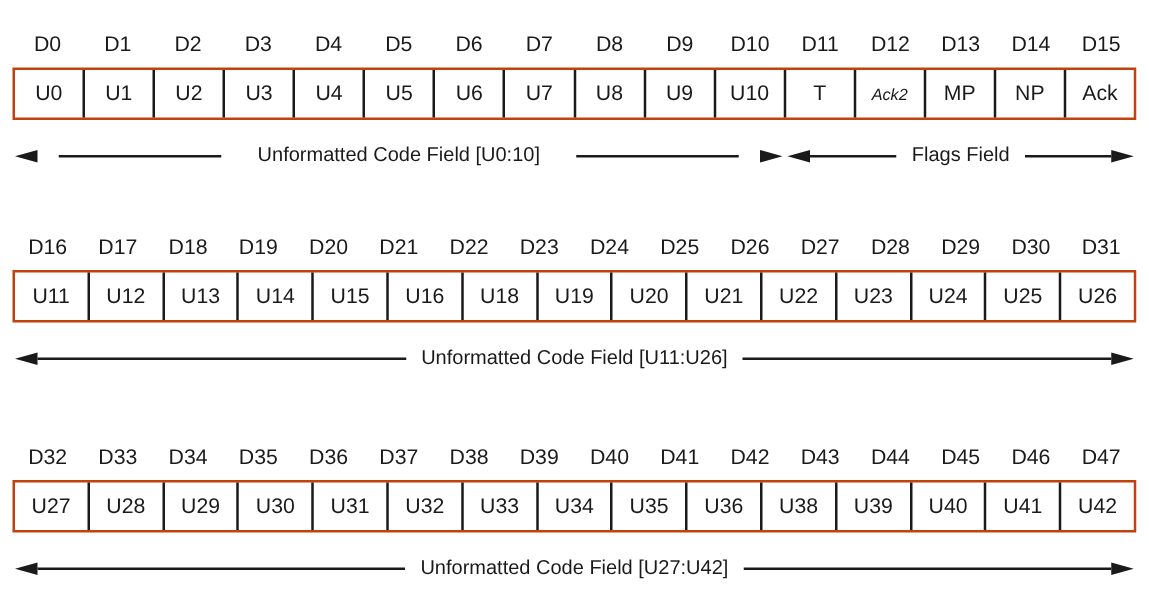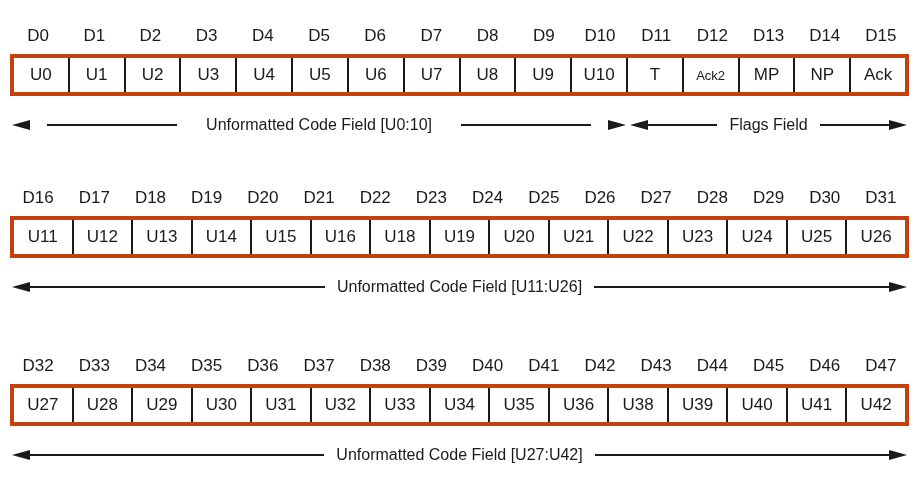--- a/index.html
+++ b/index.html
@@ -34,36 +34,36 @@
   .bit-label {
     flex: 1 1 0;
     text-align: center;
     font-size: 17px;
     line-height: 20px;
     white-space: nowrap;
   }
 
   .cells {
     display: flex;
-    border: 4px solid #c2410c;
+    border: 2px solid #c2410c;
     height: 42px;
     background: #ffffff;
   }
   .cell {
     flex: 1 1 0;
     display: flex;
     align-items: center;
     justify-content: center;
     font-size: 17px;
     border-right: 2px solid #1a1a1a;
     white-space: nowrap;
     overflow: hidden;
   }
   .cell:last-child { border-right: none; }
-  .cell.small { font-size: 13px; }
+  .cell.small { font-size: 13px; font-style: italic; }
 
   .annotations {
     display: flex;
     margin-top: 20px;
     align-items: center;
   }
   .annotation {
     display: flex;
     align-items: center;
     padding: 0 2px;

